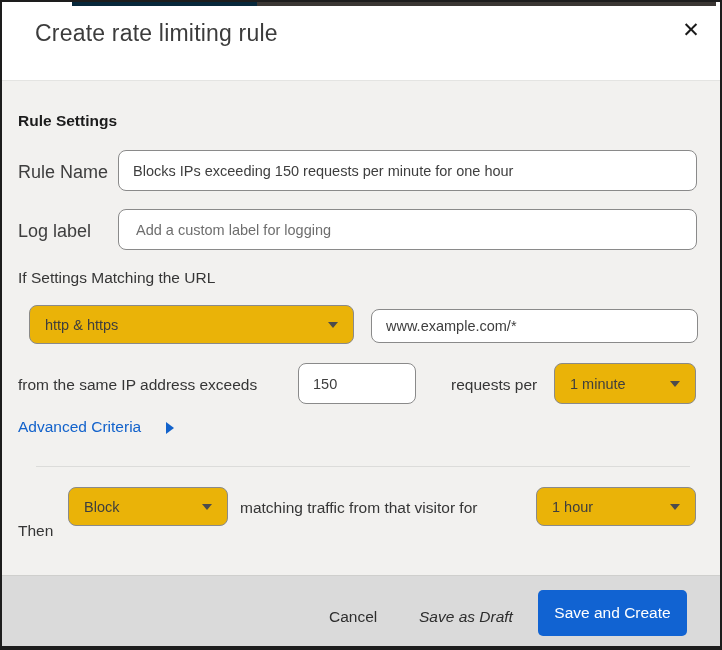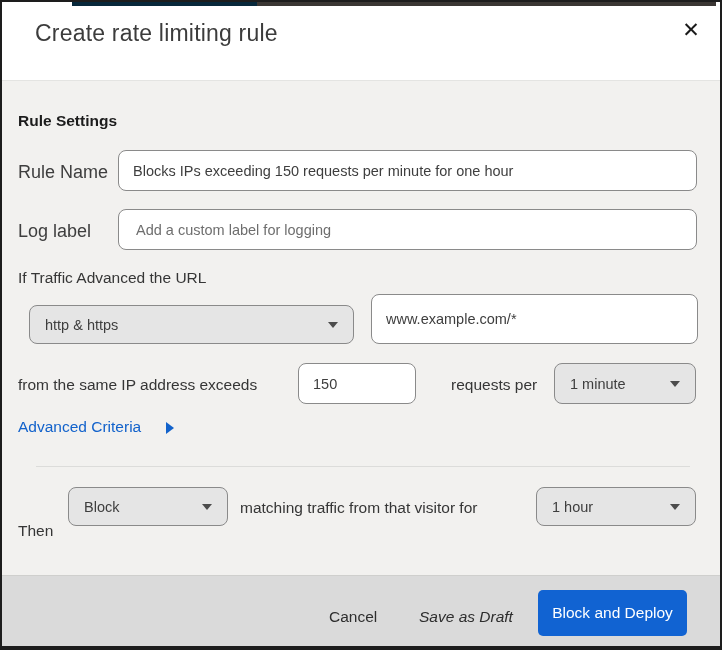--- a/index.html
+++ b/index.html
@@ -27,21 +27,21 @@
   .body-bg{left:0;top:79px;width:718px;height:494px;background:#f2f1ef;}
   .section-heading{left:16px;top:110px;font-size:15.5px;font-weight:bold;color:#1c1c1c;}
   .field-label{font-size:18px;color:#3e3e3e;}
   .static-text{font-size:15.5px;color:#363636;}
   .text-input{
     box-sizing:border-box;background:#fff;border:1px solid #8a8a8a;border-radius:8px;
     font-family:"Liberation Sans", sans-serif;font-size:14.5px;color:#3e3e3e;padding:0 14px;outline:none;
   }
   .text-input::placeholder{color:#6e6e6e;opacity:1;}
   .select{
-    box-sizing:border-box;background:#e5e5e5;border:1px solid #8a8a8a;border-radius:8px;
+    box-sizing:border-box;background:#eab308;border:1px solid #8a8a8a;border-radius:8px;
     display:flex;align-items:center;justify-content:space-between;
     padding:0 15px;font-size:14.5px;color:#3e3e3e;cursor:pointer;
   }
   .caret{width:0;height:0;border-left:5px solid transparent;border-right:5px solid transparent;
     border-top:6px solid #4c4c4c;}
   .adv-link{left:16px;top:416px;display:flex;align-items:center;gap:25px;
     font-size:15.5px;color:#1262cb;cursor:pointer;}
   .arrow-right{width:0;height:0;border-top:6px solid transparent;border-bottom:6px solid transparent;
     border-left:8px solid #1262cb;margin-top:2px;}
   .mid-divider{left:34px;top:464px;width:654px;height:1px;background:#dcdcda;}
@@ -72,27 +72,27 @@
   <div class="abs body-bg"></div>
 
   <div class="abs section-heading">Rule Settings</div>
 
   <div class="abs field-label" style="left:16px;top:160px;">Rule Name</div>
   <input class="abs text-input" style="left: 116px; top: 148px; width: 579px; height: 41px;" value="Blocks IPs exceeding 150 requests per minute for one hour">
 
   <div class="abs field-label" style="left:16px;top:219px;">Log label</div>
   <input class="abs text-input" style="left: 116px; top: 207px; width: 579px; height: 41px; padding-left: 17px;" placeholder="Add a custom label for logging">
 
-  <div class="abs static-text" style="left:16px;top:267px;">If Traffic Advanced the URL</div>
+  <div class="abs static-text" style="left:16px;top:267px;">If Settings Matching the URL</div>
 
   <div class="abs select" style="left:27px;top:303px;width:325px;height:39px;">
     <span>http &amp; https</span>
     <span class="caret"></span>
   </div>
-  <input class="abs text-input" style="left: 369px; top: 292px; width: 327px; height: 50px;" value="www.example.com/*">
+  <input class="abs text-input" style="left: 369px; top: 307px; width: 327px; height: 34px;" value="www.example.com/*">
 
   <div class="abs static-text" style="left:16px;top:374px;">from the same IP address exceeds</div>
   <input class="abs text-input" style="left: 296px; top: 361px; width: 118px; height: 41px;" value="150">
   <div class="abs static-text" style="left:449px;top:374px;">requests per</div>
   <div class="abs select" style="left:552px;top:361px;width:142px;height:41px;">
     <span>1 minute</span>
     <span class="caret"></span>
   </div>
 
   <div class="abs adv-link">
@@ -109,15 +109,15 @@
   </div>
   <div class="abs static-text" style="left:238px;top:497px;">matching traffic from that visitor for</div>
   <div class="abs select" style="left:534px;top:485px;width:160px;height:39px;">
     <span>1 hour</span>
     <span class="caret"></span>
   </div>
 
   <div class="abs footer-bg"></div>
   <button class="abs ghost-btn" style="left:317px;top:600px;">Cancel</button>
   <button class="abs ghost-btn" style="left:407px;top:600px;font-style:italic;">Save as Draft</button>
-  <button class="abs primary-btn">Block and Deploy</button>
+  <button class="abs primary-btn">Save and Create</button>
 
 </div>
 
 </body></html>

